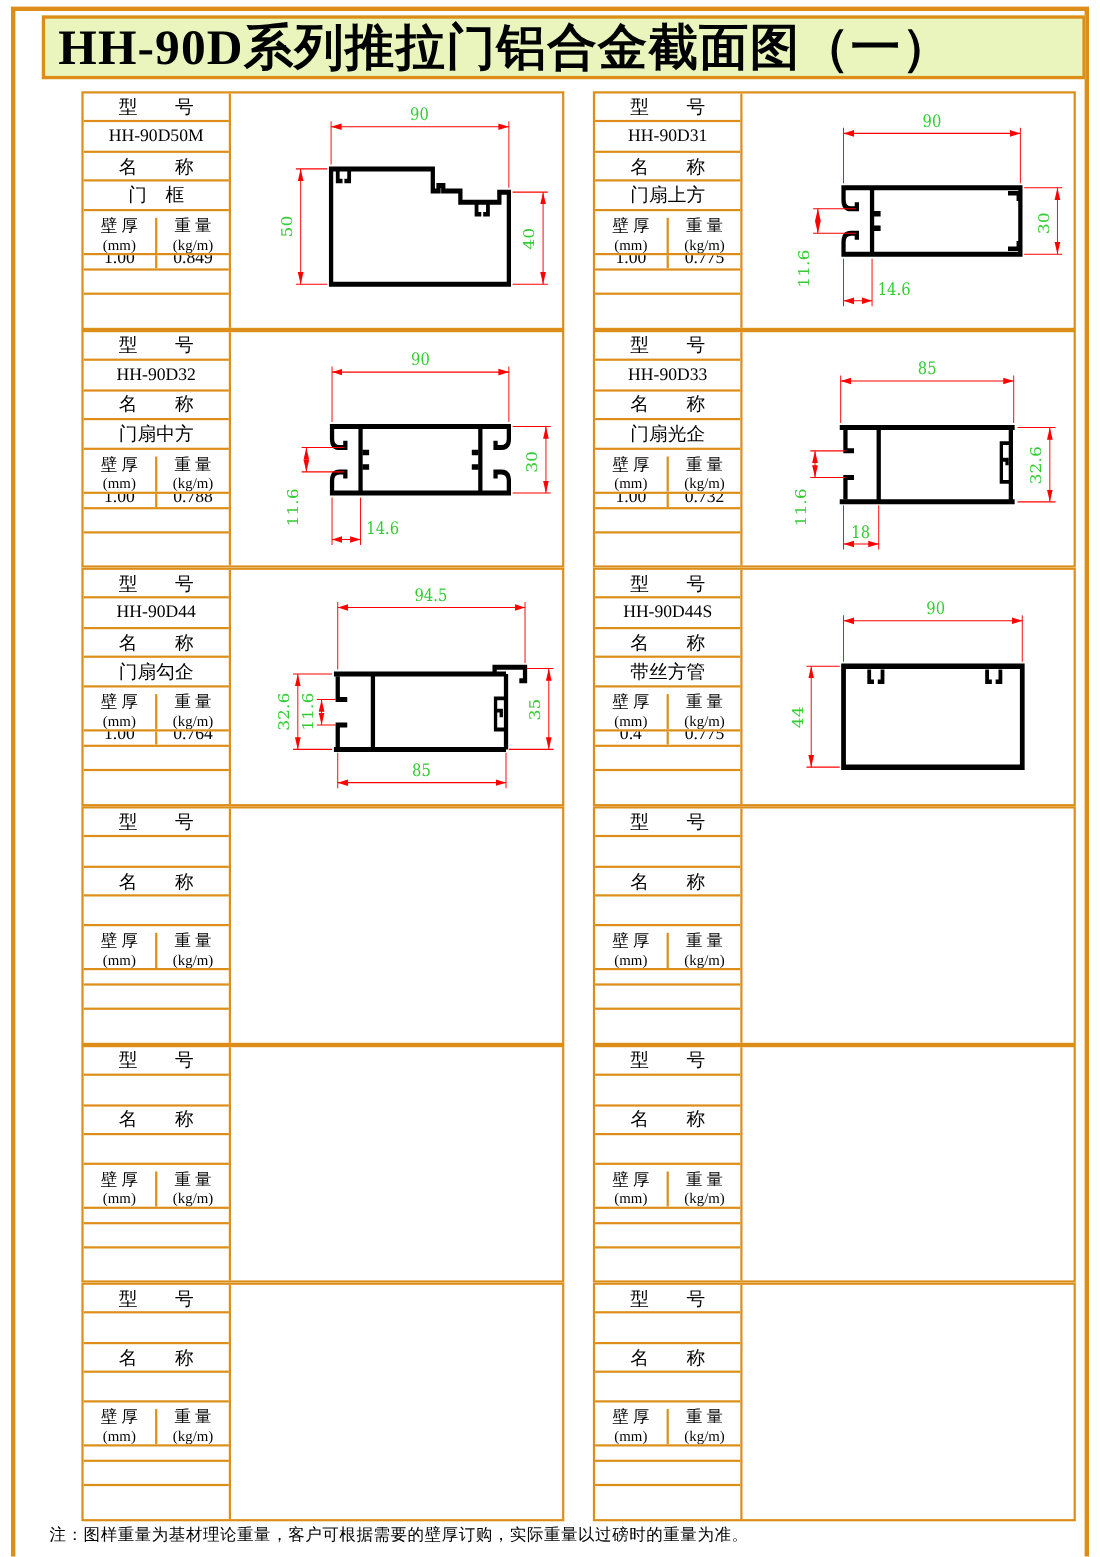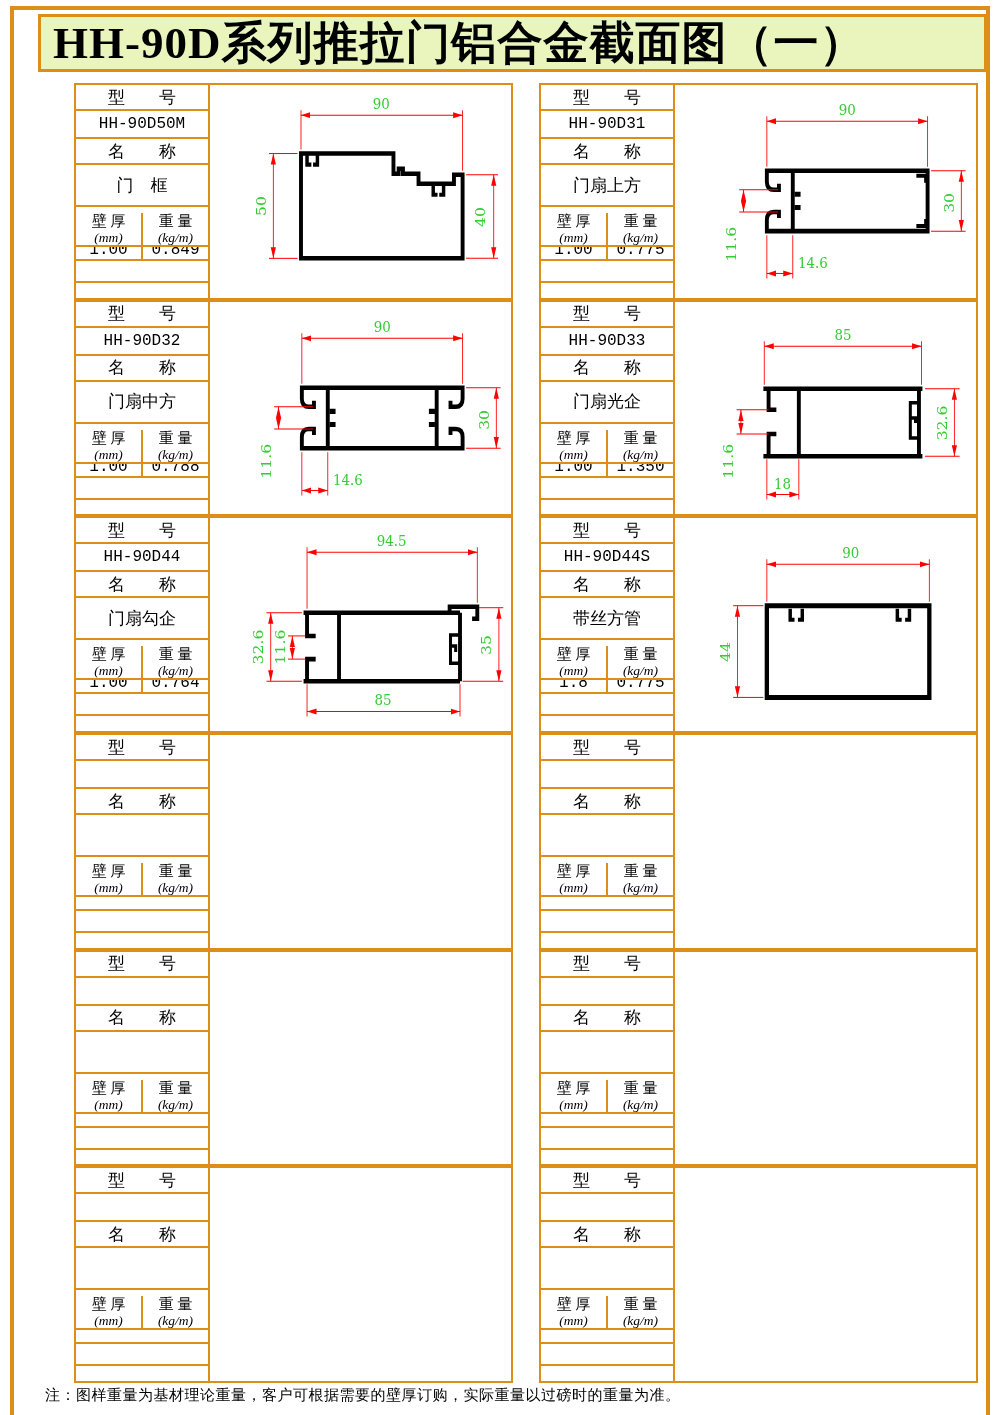--- a/index.html
+++ b/index.html
@@ -15,32 +15,32 @@
 .grid{position:absolute;left:48px;top:83px;width:904px;height:1300px;display:grid;
       grid-template-columns:439px 439px;grid-template-rows:repeat(6,1fr);column-gap:26px;padding-left:26px;}
 .card{display:flex;border:2.5px solid var(--bd);box-sizing:border-box;background:#fff;}
 .pt{width:134px;flex:none;border-right:2.5px solid var(--bd);box-sizing:border-box;
     display:flex;flex-direction:column;}
 .r{border-bottom:2px solid var(--bd);box-sizing:border-box;display:flex;
    align-items:center;justify-content:center;text-align:center;overflow:hidden;}
 .pt .r:nth-child(1){height:26px}
 .pt .r:nth-child(2){height:28px}
 .pt .r:nth-child(3){height:26px}
-.pt .r:nth-child(4){height:42px}
+.pt .r:nth-child(4){height:27px}
 .pt .r:nth-child(5){height:40px}
 .pt .r:nth-child(6){height:14px}
 .pt .r:nth-child(7){height:22px}
 .pt .r:nth-child(8){flex:1;border-bottom:none}
 .lbl{font-size:17px;}
-.val{font-size:16px;font-family:Liberation Mono, monospace;}
+.val{font-size:16px;}
 .r.sp{align-items:flex-end;padding:0;}
 .sp .c{flex:1;display:flex;flex-direction:column;align-items:center;justify-content:center;}
 .sp .c:first-child{border-right:2px solid var(--bd);}
 .hdr .c{font-size:15px;line-height:1.12;}
-.hdr .sub{font-size:13.5px;font-style:italic;}
+.hdr .sub{font-size:13.5px;}
 .dw{flex:1;position:relative;margin-left:40px;}
 .dw svg{position:absolute;left:0;top:0;width:100%;height:100%;}
 .p{stroke:#000;stroke-width:4.5;fill:none;}
 .p2{stroke:#000;stroke-width:3.5;fill:none;}
 .p6{stroke:#000;stroke-width:5;fill:none;}
 .pf{fill:#000;stroke:none;}
 .dim line{stroke:#F00;stroke-width:1;}
 .dt{fill:#33CC33;font-size:15.5px;font-family:"DejaVu Serif",serif;}
 .note{position:absolute;left:45px;top:1386px;font-size:15px;letter-spacing:.5px;text-align:center;}
 </style>
@@ -251,21 +251,21 @@
             <div>壁 厚</div>
             <div class="sub">(mm)</div>
           </div>
         <div class="c">
             <div>重 量</div>
             <div class="sub">(kg/m)</div>
           </div>
       </div>
       <div class="r sp val">
           <div class="c">1.00</div>
-          <div class="c">1.350</div>
+          <div class="c">0.732</div>
         </div>
       <div class="r sp">
           <div class="c"></div>
           <div class="c"></div>
         </div>
       <div class="r sp">
           <div class="c"></div>
           <div class="c"></div>
         </div>
     </div>
@@ -389,21 +389,21 @@
         <div class="c">
             <div>壁 厚</div>
             <div class="sub">(mm)</div>
           </div>
         <div class="c">
             <div>重 量</div>
             <div class="sub">(kg/m)</div>
           </div>
       </div>
       <div class="r sp val">
-          <div class="c">1.8</div>
+          <div class="c">0.4</div>
           <div class="c">0.775</div>
         </div>
       <div class="r sp">
           <div class="c"></div>
           <div class="c"></div>
         </div>
       <div class="r sp">
           <div class="c"></div>
           <div class="c"></div>
         </div>

